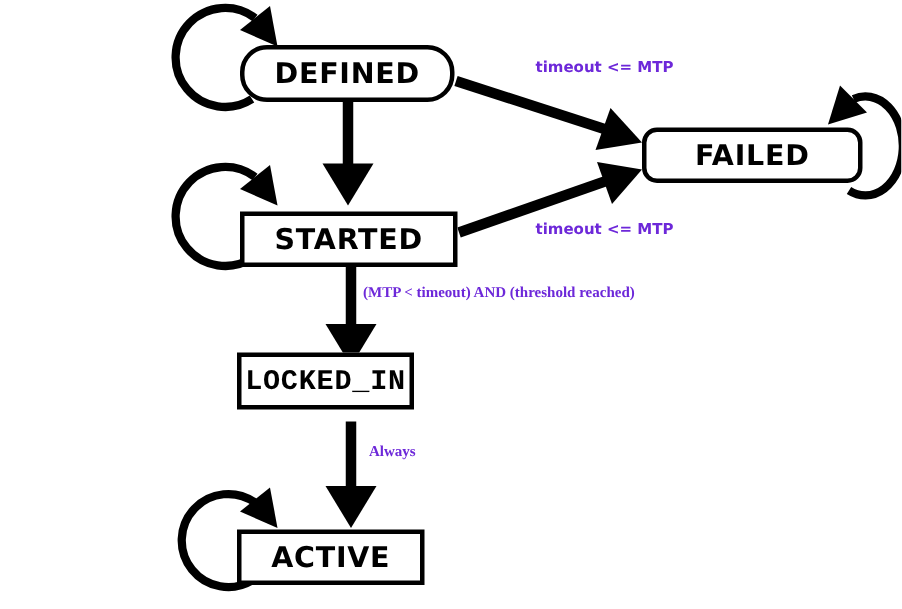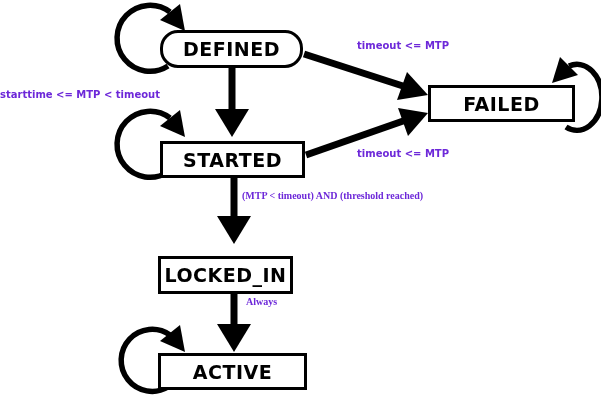--- a/index.html
+++ b/index.html
@@ -33,24 +33,24 @@
   .edge-label {
     position: absolute;
     color: #6d28d9;
     font-size: 10px;
     font-weight: bold;
     white-space: nowrap;
     z-index: 3;
     line-height: 1.1;
   }
   #st-defined   { left: 160px; top:  30px; width: 143px; height: 38px; border-radius: 18px; }
-  #st-failed    { left: 428px; top:  85px; width: 147px; height: 37px; }
+  #st-failed    { left: 428px; top:  85px; width: 147px; height: 37px; border-radius: 10px; }
   #st-started   { left: 160px; top: 141px; width: 145px; height: 37px; }
-  #st-locked-in { left: 158px; top: 256px; width: 135px; height: 38px; }
-  #st-active    { left: 158px; top: 353px; width: 149px; height: 37px; }
+  #st-locked-in { left: 158px; top: 235px; width: 118px; height: 38px; font-family: Liberation Mono, monospace; }
+  #st-active    { left: 158px; top: 353px; width: 125px; height: 37px; }
   #lb-defined-failed    { left: 357px; top:  40px; }
   #lb-defined-started   { left:   0px; top:  89px; }
   #lb-started-failed    { left: 357px; top: 148px; }
   #lb-started-locked-in { left: 242px; top: 190px; font-family: Liberation Serif, serif; }
   #lb-locked-in-active  { left: 246px; top: 296px; font-family: Liberation Serif, serif; }
 </style>
 </head>
 <body>
 
 <div class="canvas">
@@ -105,18 +105,17 @@
     <span>STARTED</span>
   </div>
   <div class="state" id="st-locked-in">
     <span>LOCKED_IN</span>
   </div>
   <div class="state" id="st-active">
     <span>ACTIVE</span>
   </div>
 
   <div class="edge-label" id="lb-defined-failed">timeout &lt;= MTP</div>
-  <div class="edge-label" id="lb-defined-started">starttime &lt;= MTP &lt; timeout</div>
   <div class="edge-label" id="lb-started-failed">timeout &lt;= MTP</div>
   <div class="edge-label" id="lb-started-locked-in">(MTP &lt; timeout) AND (threshold reached)</div>
   <div class="edge-label" id="lb-locked-in-active">Always</div>
 
 </div>
 
 </body></html>

